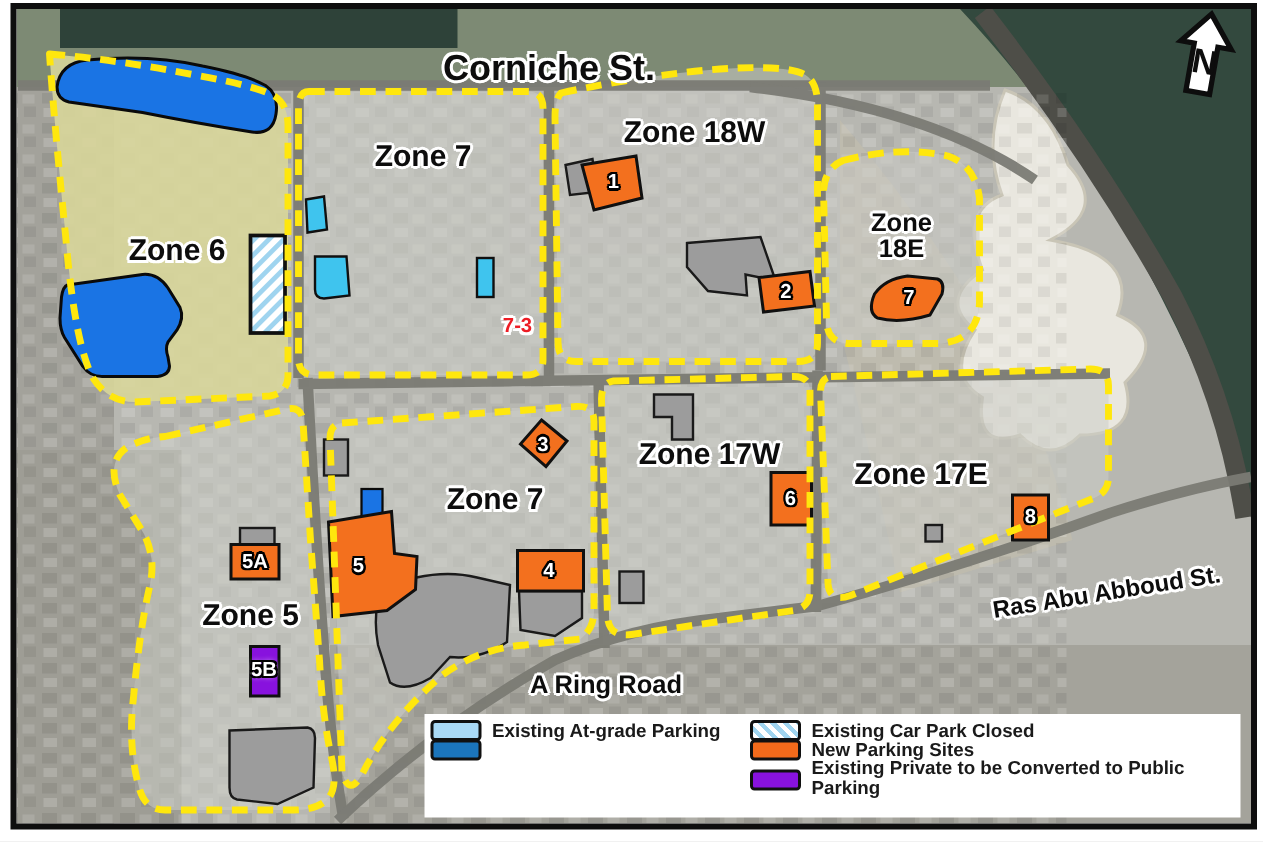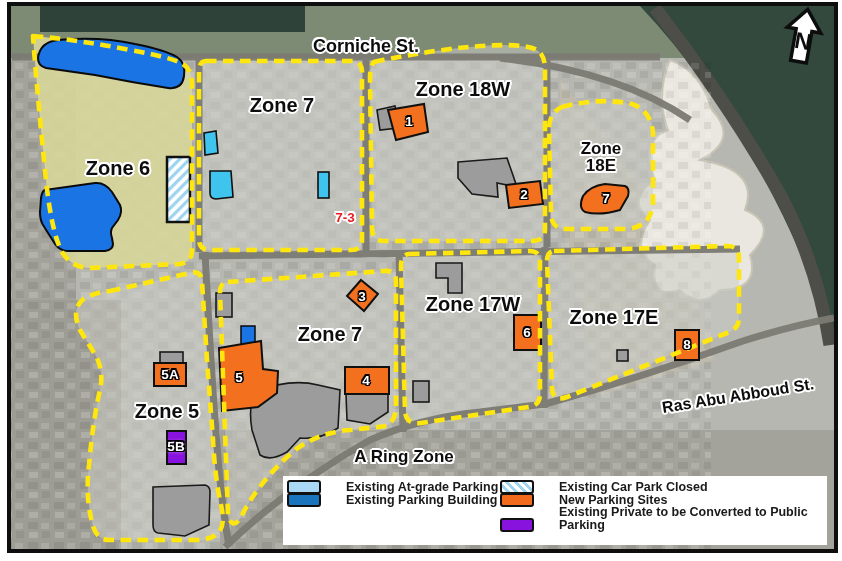--- a/index.html
+++ b/index.html
@@ -7,42 +7,42 @@
          font-family:"Liberation Sans",sans-serif;}
   .map-svg{position:absolute;left:0;top:0;width:842px;height:561px;}
   .frame{position:absolute;left:7px;top:2px;width:823px;height:543px;
          border:4px solid #0e0e0e;z-index:40;pointer-events:none;}
   
   .lbl{position:absolute;transform:translate(-50%,-50%);font-weight:bold;color:#0d0d0d;
        white-space:nowrap;z-index:10;
        text-shadow:-1.5px -1.5px 0 #fff,1.5px -1.5px 0 #fff,-1.5px 1.5px 0 #fff,1.5px 1.5px 0 #fff,
                    0 -2px 0 #fff,0 2px 0 #fff,-2px 0 0 #fff,2px 0 0 #fff;}
   .zone{font-size:20px;}
-  .street{font-size:18px;}
+  .street{font-size:24px;}
   .zone-2line{text-align:center;line-height:17px;font-size:17px;white-space:pre-line;}
   .rot{transform:translate(-50%,-50%) rotate(-9deg);}
   .num{position:absolute;transform:translate(-50%,-50%);font-weight:bold;font-size:13.5px;color:#ffffff;
        z-index:12;white-space:nowrap;
        text-shadow:-1.3px -1.3px 0 #000,1.3px -1.3px 0 #000,-1.3px 1.3px 0 #000,1.3px 1.3px 0 #000,
                    0 -1.6px 0 #000,0 1.6px 0 #000,-1.6px 0 0 #000,1.6px 0 0 #000;}
   .red-site{position:absolute;transform:translate(-50%,-50%);font-weight:bold;font-size:13.5px;color:#ed1c24;
        z-index:12;white-space:nowrap;
        text-shadow:-1.5px -1.5px 0 #fff,1.5px -1.5px 0 #fff,-1.5px 1.5px 0 #fff,1.5px 1.5px 0 #fff,
                    0 -2px 0 #fff,0 2px 0 #fff,-2px 0 0 #fff,2px 0 0 #fff;margin-top:32px;}
   
   .legend{position:absolute;left:283px;top:476px;width:544px;height:69px;background:#ffffff;z-index:30;}
   .legend-row{position:absolute;display:flex;align-items:center;}
   .swatch{width:30px;height:10px;border:2px solid #101010;border-radius:3px;flex:0 0 auto;margin-right:7px;}
   .sw-atgrade{background:#a9d9f5;}
   .sw-building{background:#1b75bc;}
   .sw-vacant{background:#a2a2a2;}
   .sw-closed{background:repeating-linear-gradient(45deg,#ffffff 0 3px,#9fd4ef 3px 6px);}
   .sw-new{background:#f26a1b;}
   .sw-private{background:#8812de;}
-  .legend-label{font-weight:bold;font-size:12.5px;line-height:13px;color:#1a1a1a;margin-left:18px;}
+  .legend-label{font-weight:bold;font-size:12.5px;line-height:13px;color:#1a1a1a;}
   .wrap2{width:286px;white-space:normal;}
 </style>
 </head>
 <body>
 
 <div class="stage">
 
   <svg class="map-svg" viewBox="0 0 842 561">
     <defs>
       <clipPath id="mapclip">
@@ -153,21 +153,21 @@
       </g>
 
       <g transform="translate(803,36) rotate(10)">
         <path d="M0,-27 L17,-6 L8,-6 L8,26 L-8,26 L-8,-6 L-17,-6 Z" fill="#ffffff" stroke="#0d0d0d" stroke-width="3.5"></path>
         <text x="1" y="13" text-anchor="middle" font-size="23" font-weight="bold" fill="#0d0d0d" font-family="Liberation Sans, sans-serif">N</text>
       </g>
     </g>
   </svg>
 
   <div class="lbl street" style="left:366px;top:46px;">Corniche St.</div>
-  <div class="lbl street" style="left:404px;top:457px;font-size:17px;">A Ring Zone</div>
+  <div class="lbl street" style="left:404px;top:457px;font-size:17px;">A Ring Road</div>
   <div class="lbl street rot" style="left:738px;top:396px;font-size:16px;">Ras Abu Abboud St.</div>
 
   <div class="lbl zone" style="left:118px;top:168px;">Zone 6</div>
   <div class="lbl zone" style="left:282px;top:105px;">Zone 7</div>
   <div class="lbl zone" style="left:463px;top:89px;">Zone 18W</div>
   <div class="lbl zone zone-2line" style="left:601px;top:157px;">Zone
 18E</div>
   <div class="lbl zone" style="left:167px;top:411px;">Zone 5</div>
   <div class="lbl zone" style="left:330px;top:334px;">Zone 7</div>
   <div class="lbl zone" style="left:473px;top:304px;">Zone 17W</div>
@@ -185,30 +185,29 @@
   <div class="num" style="left:176px;top:446px;text-shadow:-1.3px -1.3px 0 #000,1.3px -1.3px 0 #000,-1.3px 1.3px 0 #000,1.3px 1.3px 0 #000,0 0 4px #fff;">5B</div>
   <div class="red-site" style="left:345px;top:185px;">7-3</div>
 
   <div class="legend">
     <div class="legend-row" style="left:4px;top:4px;">
       <span class="swatch sw-atgrade"></span>
       <span class="legend-label">Existing At-grade Parking</span>
     </div>
     <div class="legend-row" style="left:4px;top:17px;">
       <span class="swatch sw-building"></span>
-      <span class="legend-label">Existing Parking Building</span>
     </div>
     <div class="legend-row" style="left:217px;top:17px;">
       <span class="swatch sw-new"></span>
       <span class="legend-label">New Parking Sites</span>
     </div>
     <div class="legend-row" style="left:217px;top:4px;">
       <span class="swatch sw-closed"></span>
       <span class="legend-label">Existing Car Park Closed</span>
     </div>
-    <div class="legend-row" style="left:217px;top:30px;align-items:flex-end;">
+    <div class="legend-row" style="left:217px;top:30px;align-items:center;">
       <span class="swatch sw-private" style="margin-top:1px;"></span>
       <span class="legend-label wrap2">Existing Private to be Converted to Public Parking</span>
     </div>
   </div>
 
   <div class="frame"></div>
 </div>
 
 </body></html>

